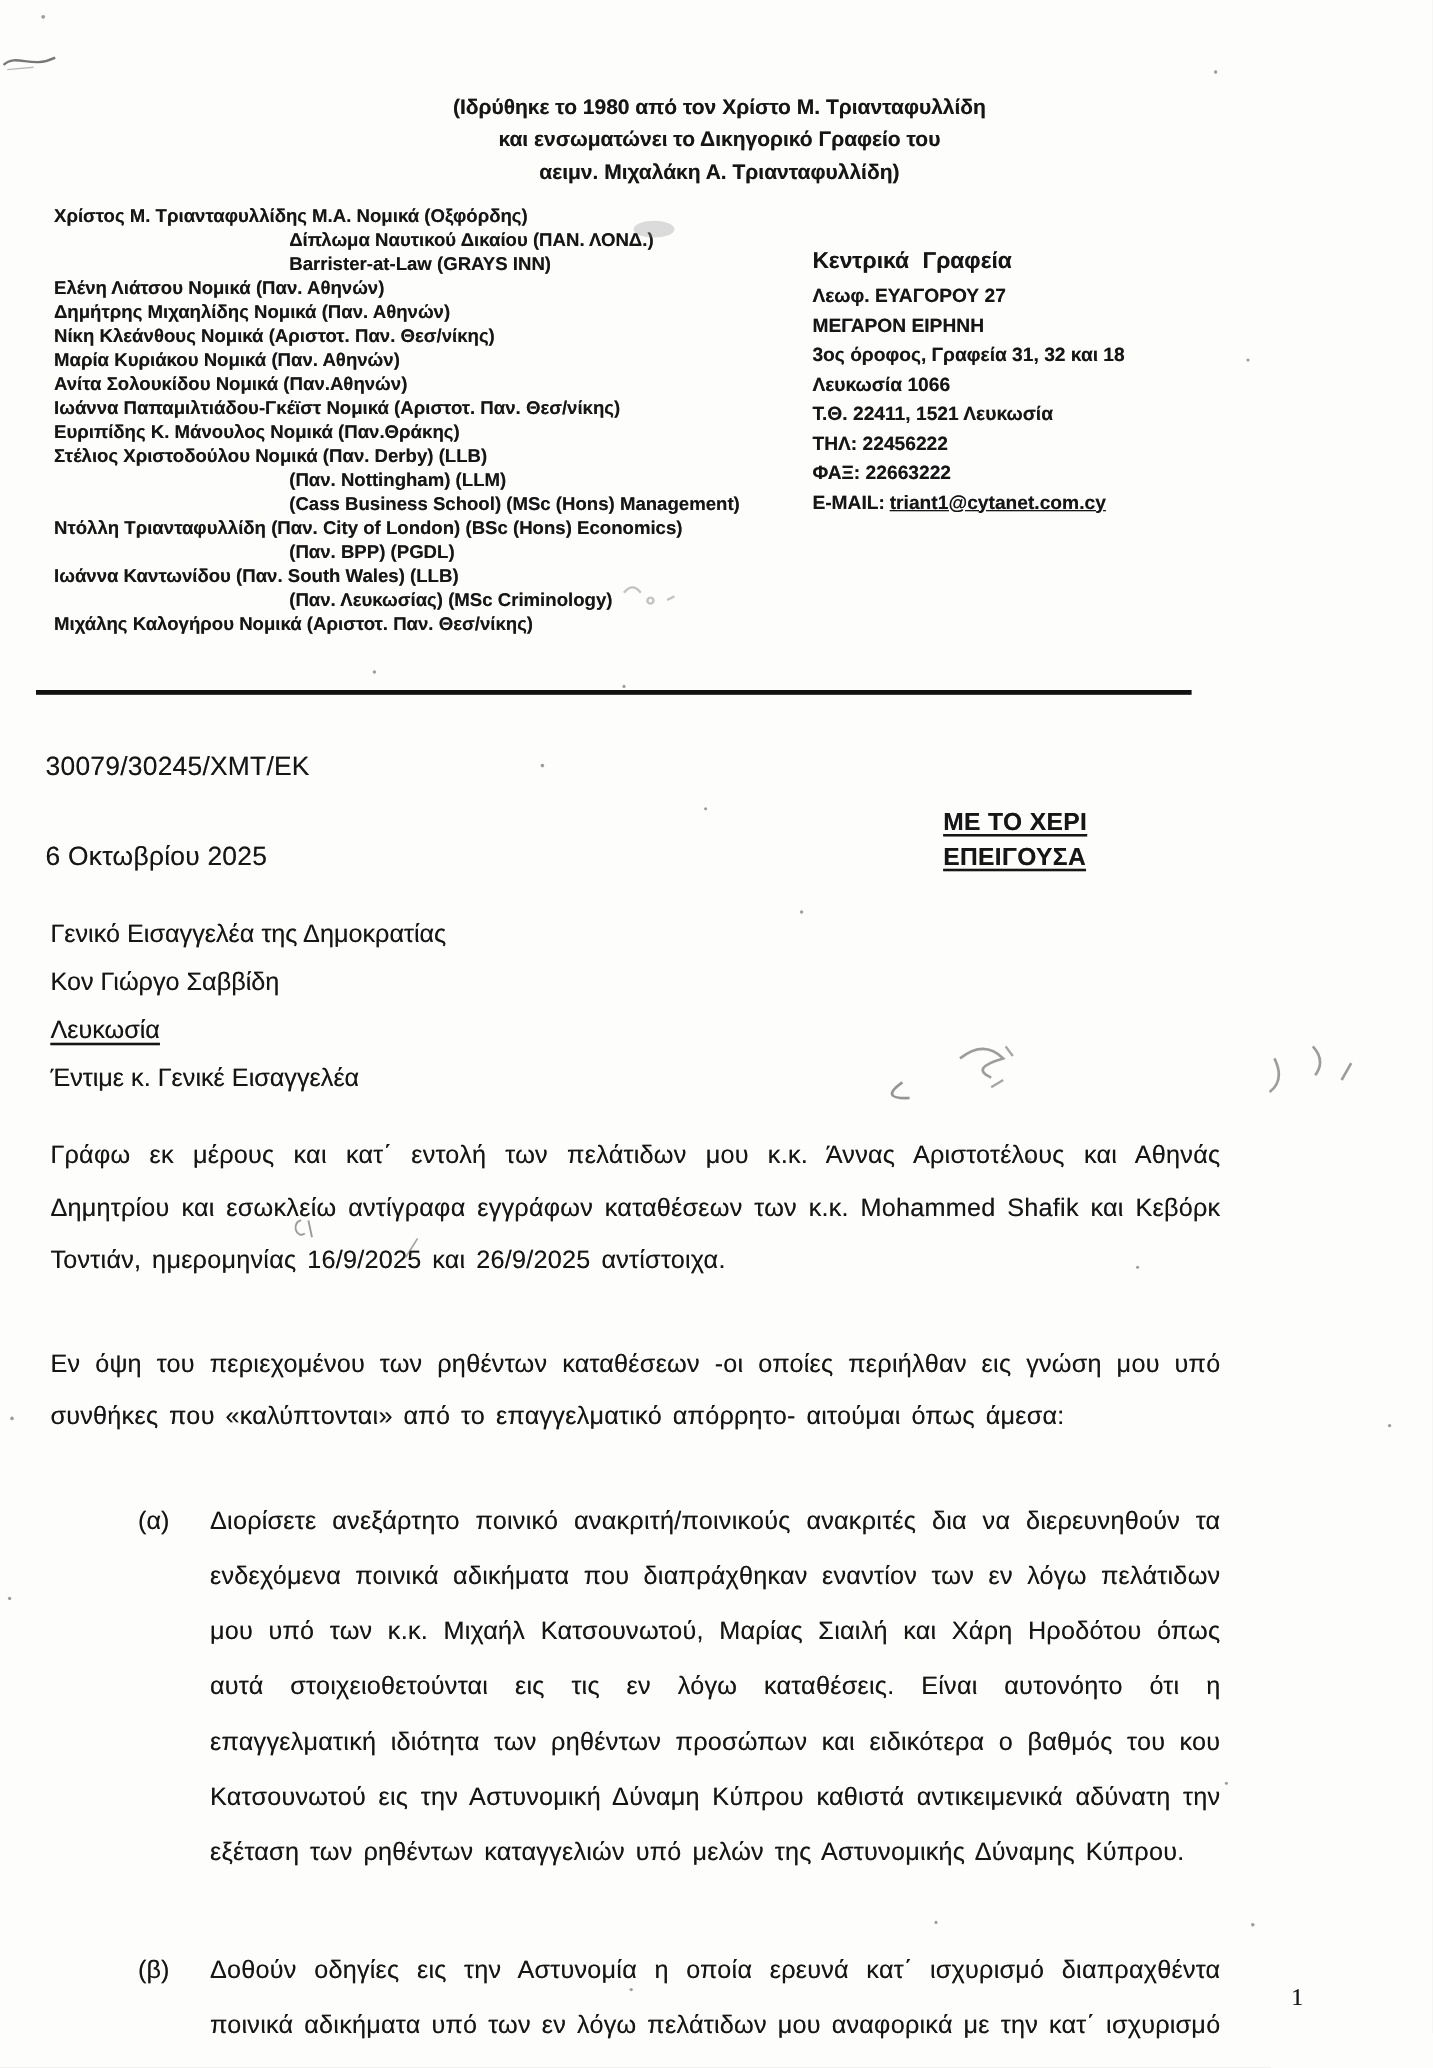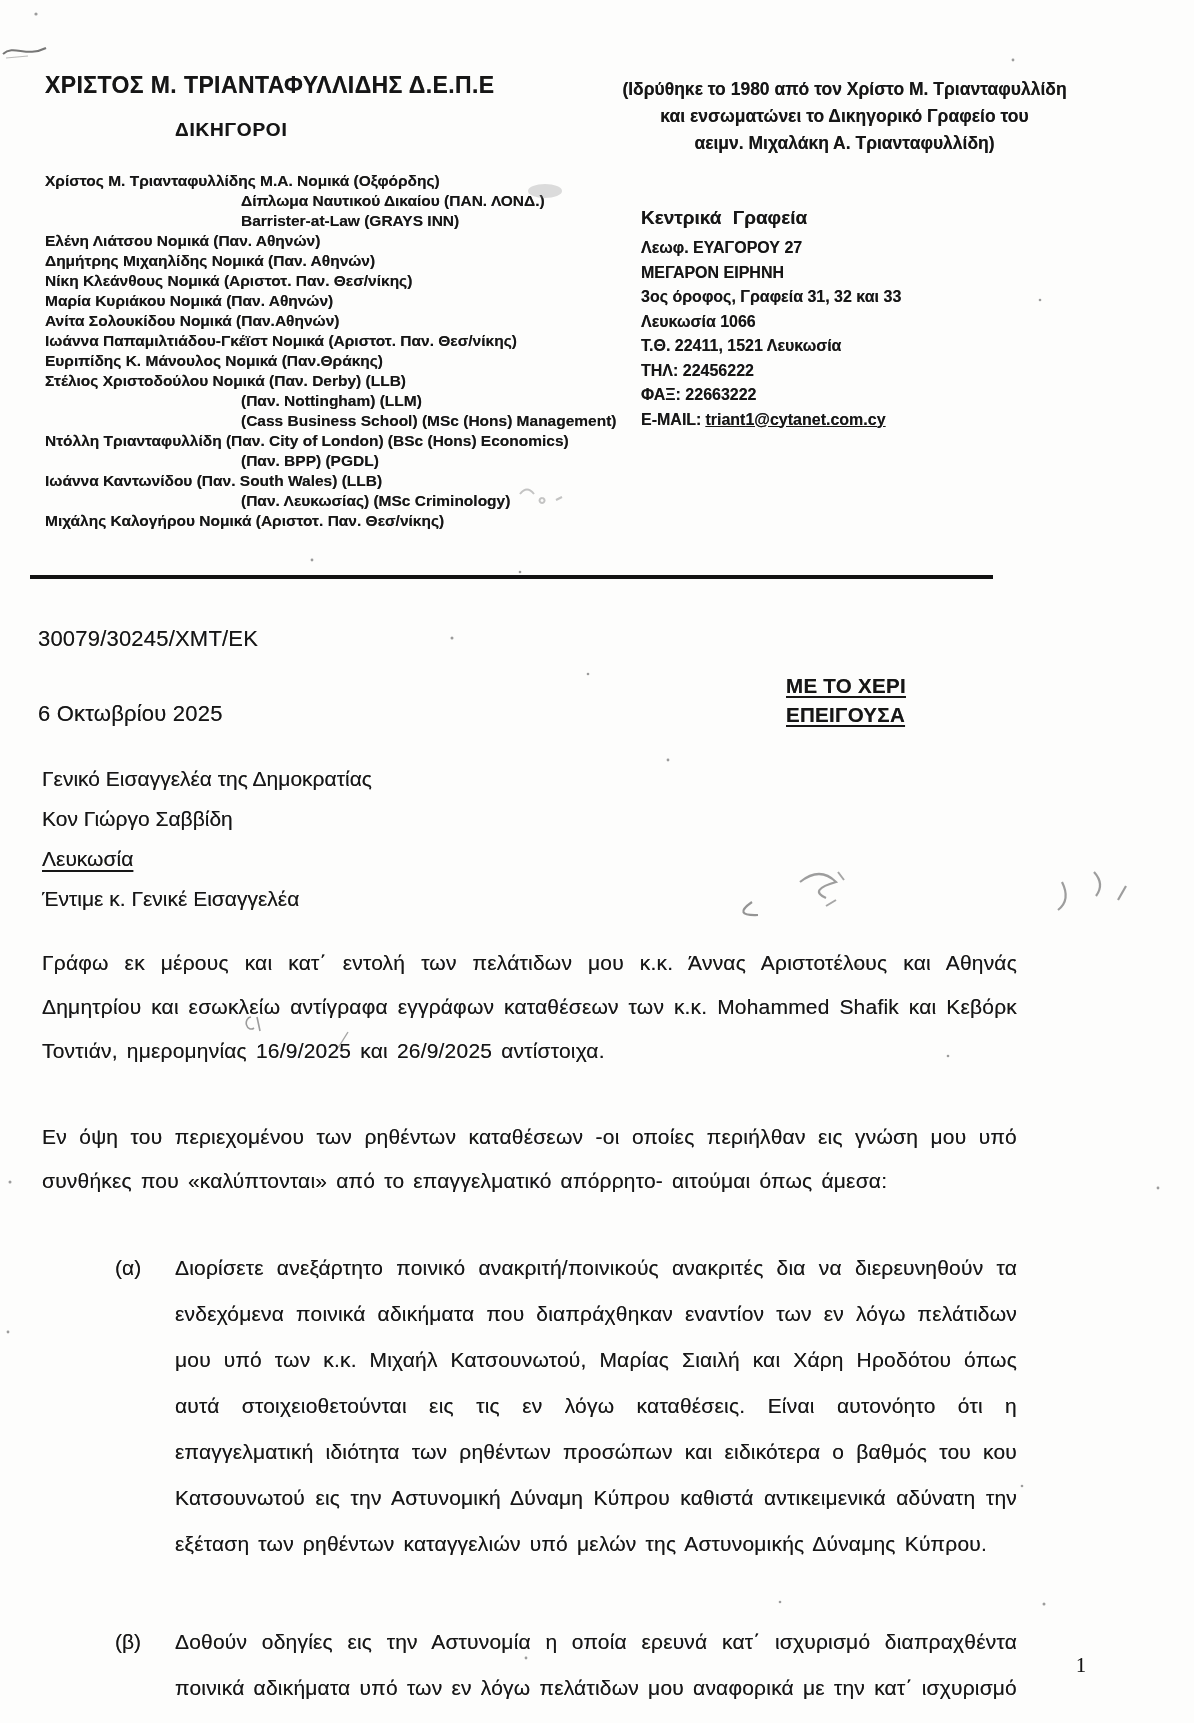--- a/index.html
+++ b/index.html
@@ -13,21 +13,21 @@
     color:#161616;
     text-shadow:0 0 .4px rgba(10,10,10,.55);
   }
   
   .lh{display:flex;margin:72px 40px 0 45px;align-items:flex-start;}
   .lh-left{width:490px;}
   .firm{font-size:23px;font-weight:700;letter-spacing:.4px;white-space:nowrap;}
   .firm-sub{font-size:19px;font-weight:700;margin:20px 0 0 130px;letter-spacing:.8px;}
   .lh-right{flex:1;text-align:center;font-size:17.5px;font-weight:700;line-height:27px;margin-top:4px;}
   
-  .cols{display:flex;margin:14px 12px 0 45px;}
+  .cols{display:flex;margin:14px 12px 0 45px;gap:36px;}
   .lawyers{width:596px;font-size:15.5px;font-weight:700;line-height:20px;}
   .lw{white-space:nowrap;}
   .lw.ind{padding-left:196px;}
   .offices{width:440px;padding-top:36px;margin-left:0;}
   .off-title{font-size:19px;font-weight:700;word-spacing:6px;margin-bottom:7px;}
   .off-line{font-size:16px;font-weight:700;line-height:24.5px;white-space:nowrap;}
   .u{text-decoration:underline;margin-left:4px;}
   
   .rule{height:4px;background:#121212;width:963px;margin:44px 0 0 30px;}
   
@@ -51,24 +51,20 @@
   .pageno{position:absolute;right:108px;bottom:46px;font-size:20px;font-family:"Liberation Serif","DejaVu Serif",serif;}
   
   .artifacts{position:absolute;inset:0;pointer-events:none;}
 </style>
 </head>
 <body>
 
 <div class="page">
 
   <header class="lh">
-    <div class="lh-left">
-      <div class="firm">ΧΡΙΣΤΟΣ Μ. ΤΡΙΑΝΤΑΦΥΛΛΙΔΗΣ Δ.Ε.Π.Ε</div>
-      <div class="firm-sub">ΔΙΚΗΓΟΡΟΙ</div>
-    </div>
     <div class="lh-right">
       <div>(Ιδρύθηκε το 1980 από τον Χρίστο Μ. Τριανταφυλλίδη</div>
       <div>και ενσωματώνει το Δικηγορικό Γραφείο του</div>
       <div>αειμν. Μιχαλάκη Α. Τριανταφυλλίδη)</div>
     </div>
   </header>
 
   <div class="cols">
     <div class="lawyers">
       <div class="lw">Χρίστος Μ. Τριανταφυλλίδης Μ.Α. Νομικά (Οξφόρδης)</div>
@@ -88,21 +84,21 @@
       <div class="lw ind">(Παν. BPP) (PGDL)</div>
       <div class="lw">Ιωάννα Καντωνίδου (Παν. South Wales) (LLB)</div>
       <div class="lw ind">(Παν. Λευκωσίας) (MSc Criminology)</div>
       <div class="lw">Μιχάλης Καλογήρου Νομικά  (Αριστοτ. Παν. Θεσ/νίκης)</div>
     </div>
 
     <div class="offices">
       <div class="off-title">Κεντρικά  Γραφεία</div>
       <div class="off-line">Λεωφ. ΕΥΑΓΟΡΟΥ 27</div>
       <div class="off-line">ΜΕΓΑΡΟΝ ΕΙΡΗΝΗ</div>
-      <div class="off-line">3ος όροφος, Γραφεία 31, 32  και 33</div>
+      <div class="off-line">3ος όροφος, Γραφεία 31, 32  και 18</div>
       <div class="off-line">Λευκωσία 1066</div>
       <div class="off-line">Τ.Θ. 22411, 1521 Λευκωσία</div>
       <div class="off-line">ΤΗΛ: 22456222</div>
       <div class="off-line">ΦΑΞ: 22663222</div>
       <div class="off-line">
         <span>E-MAIL:</span><span class="u">triant1@cytanet.com.cy</span>
       </div>
     </div>
   </div>
 

